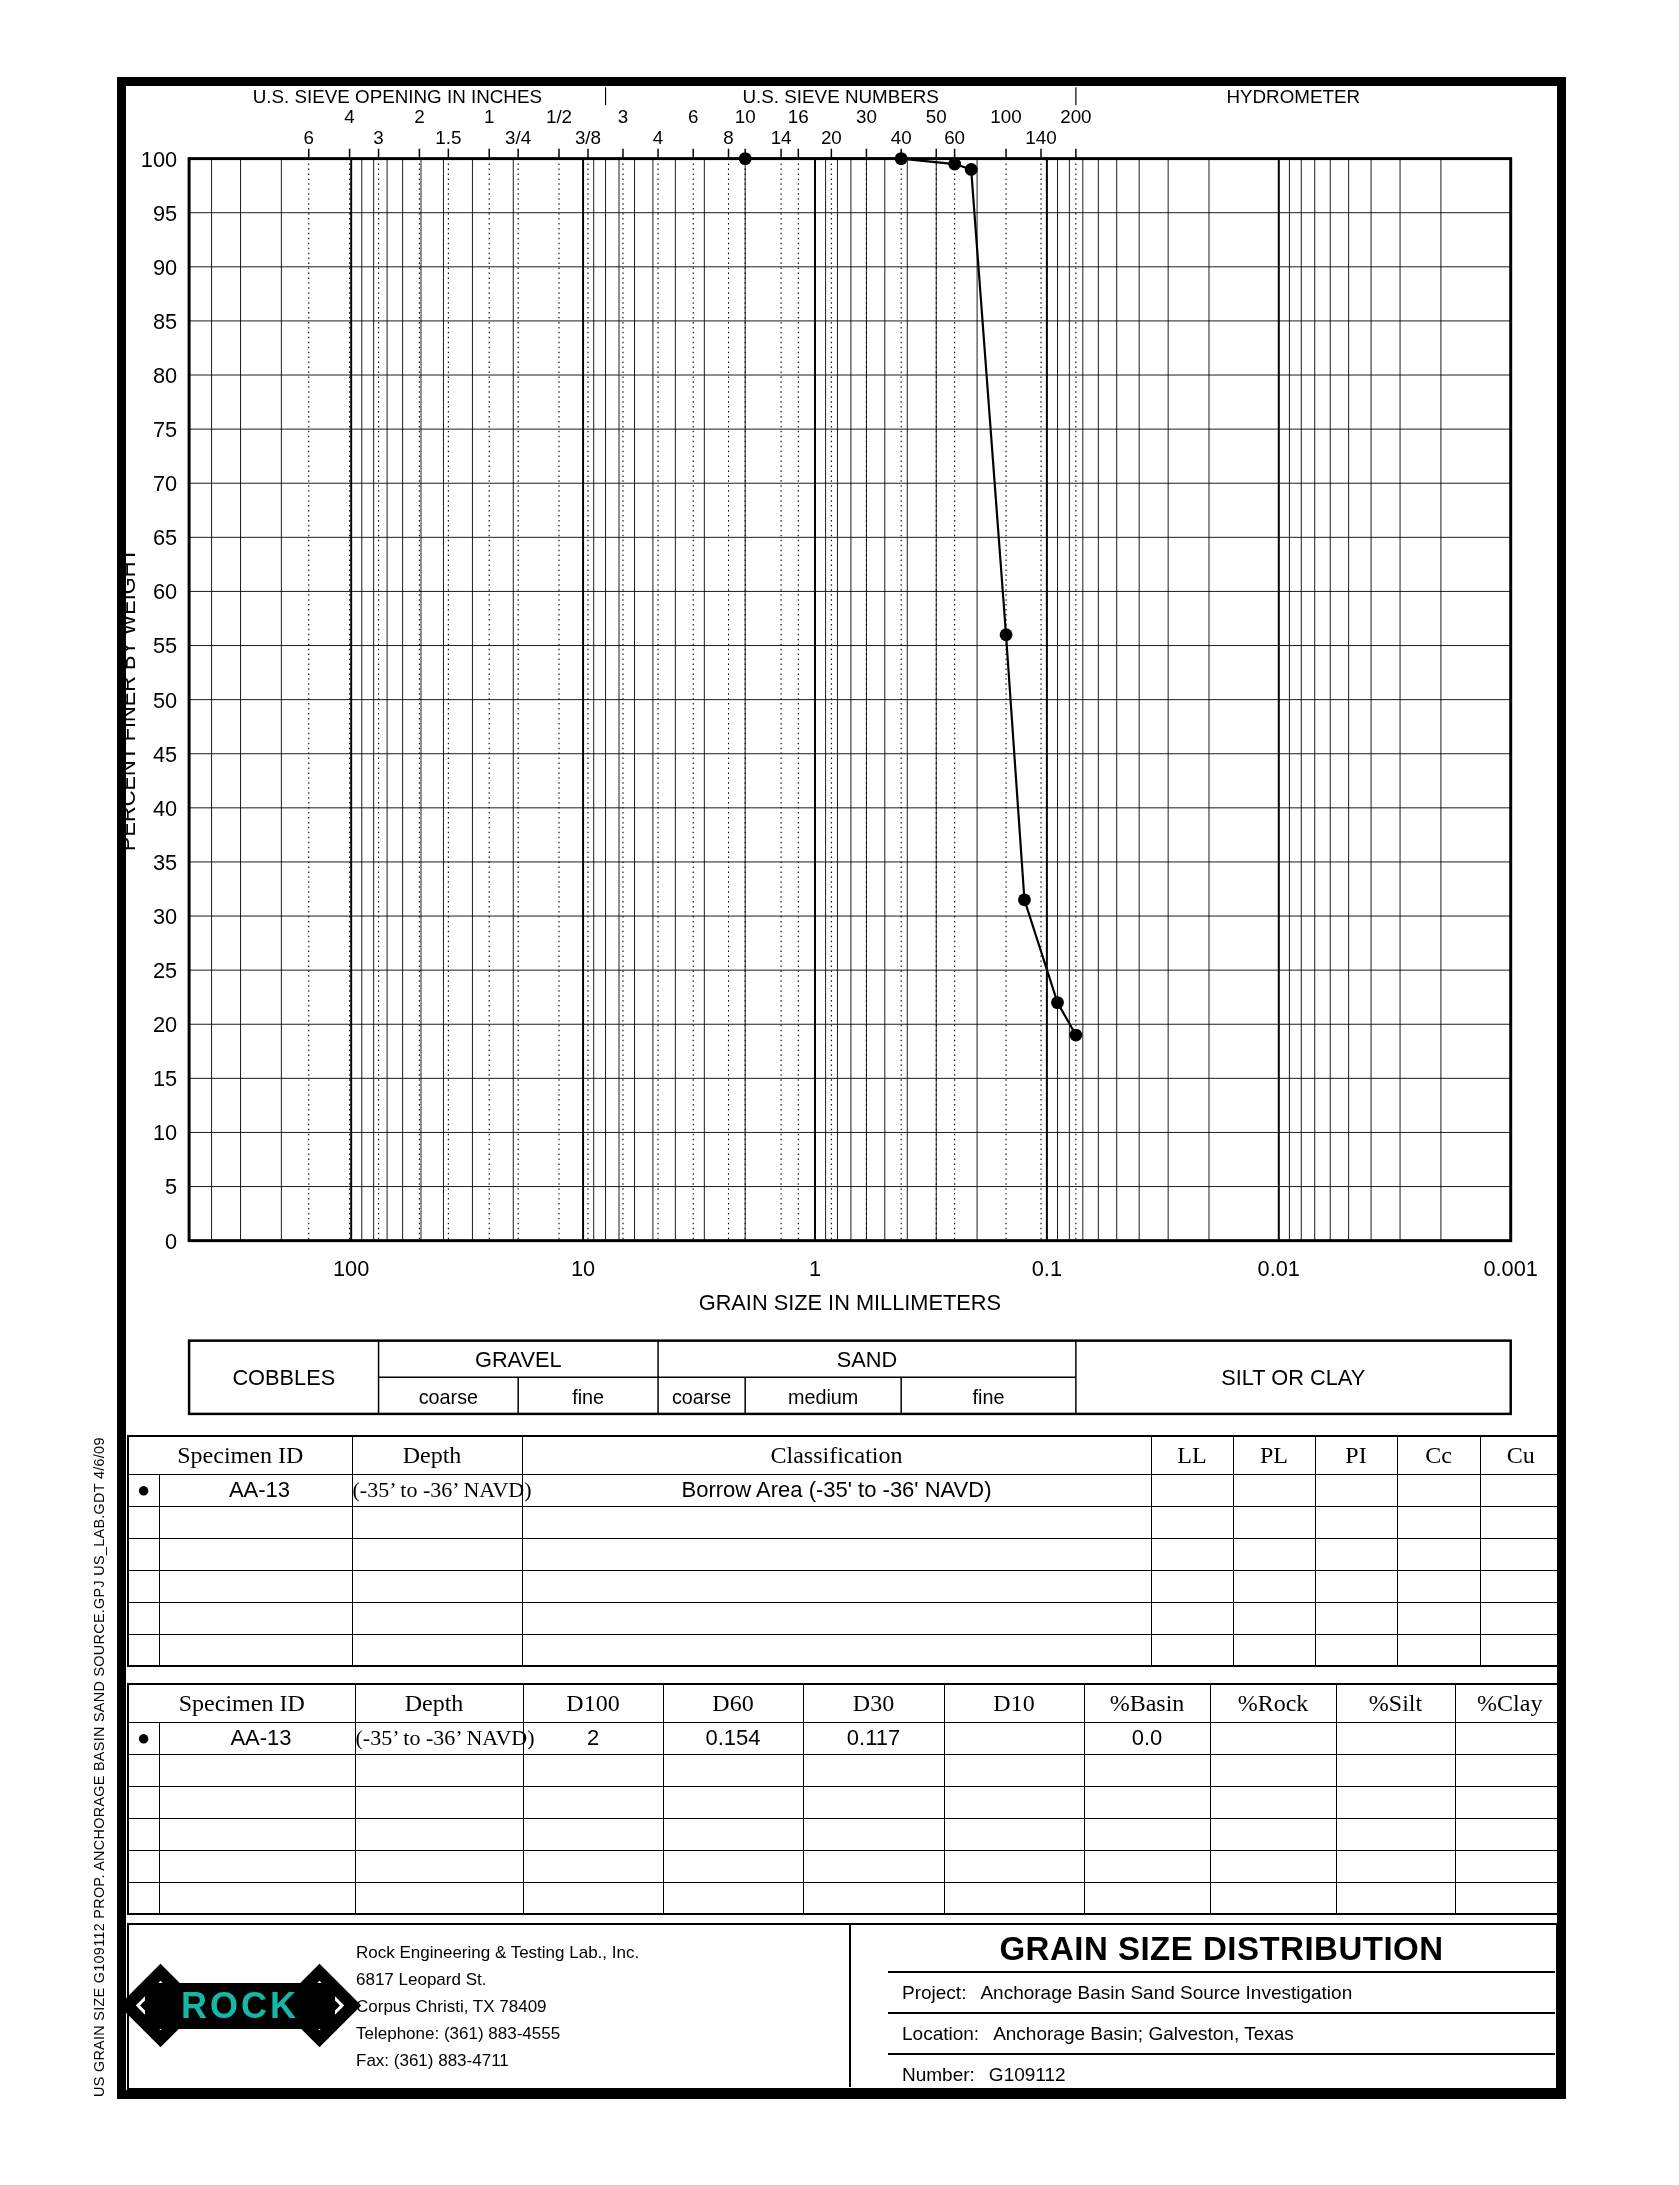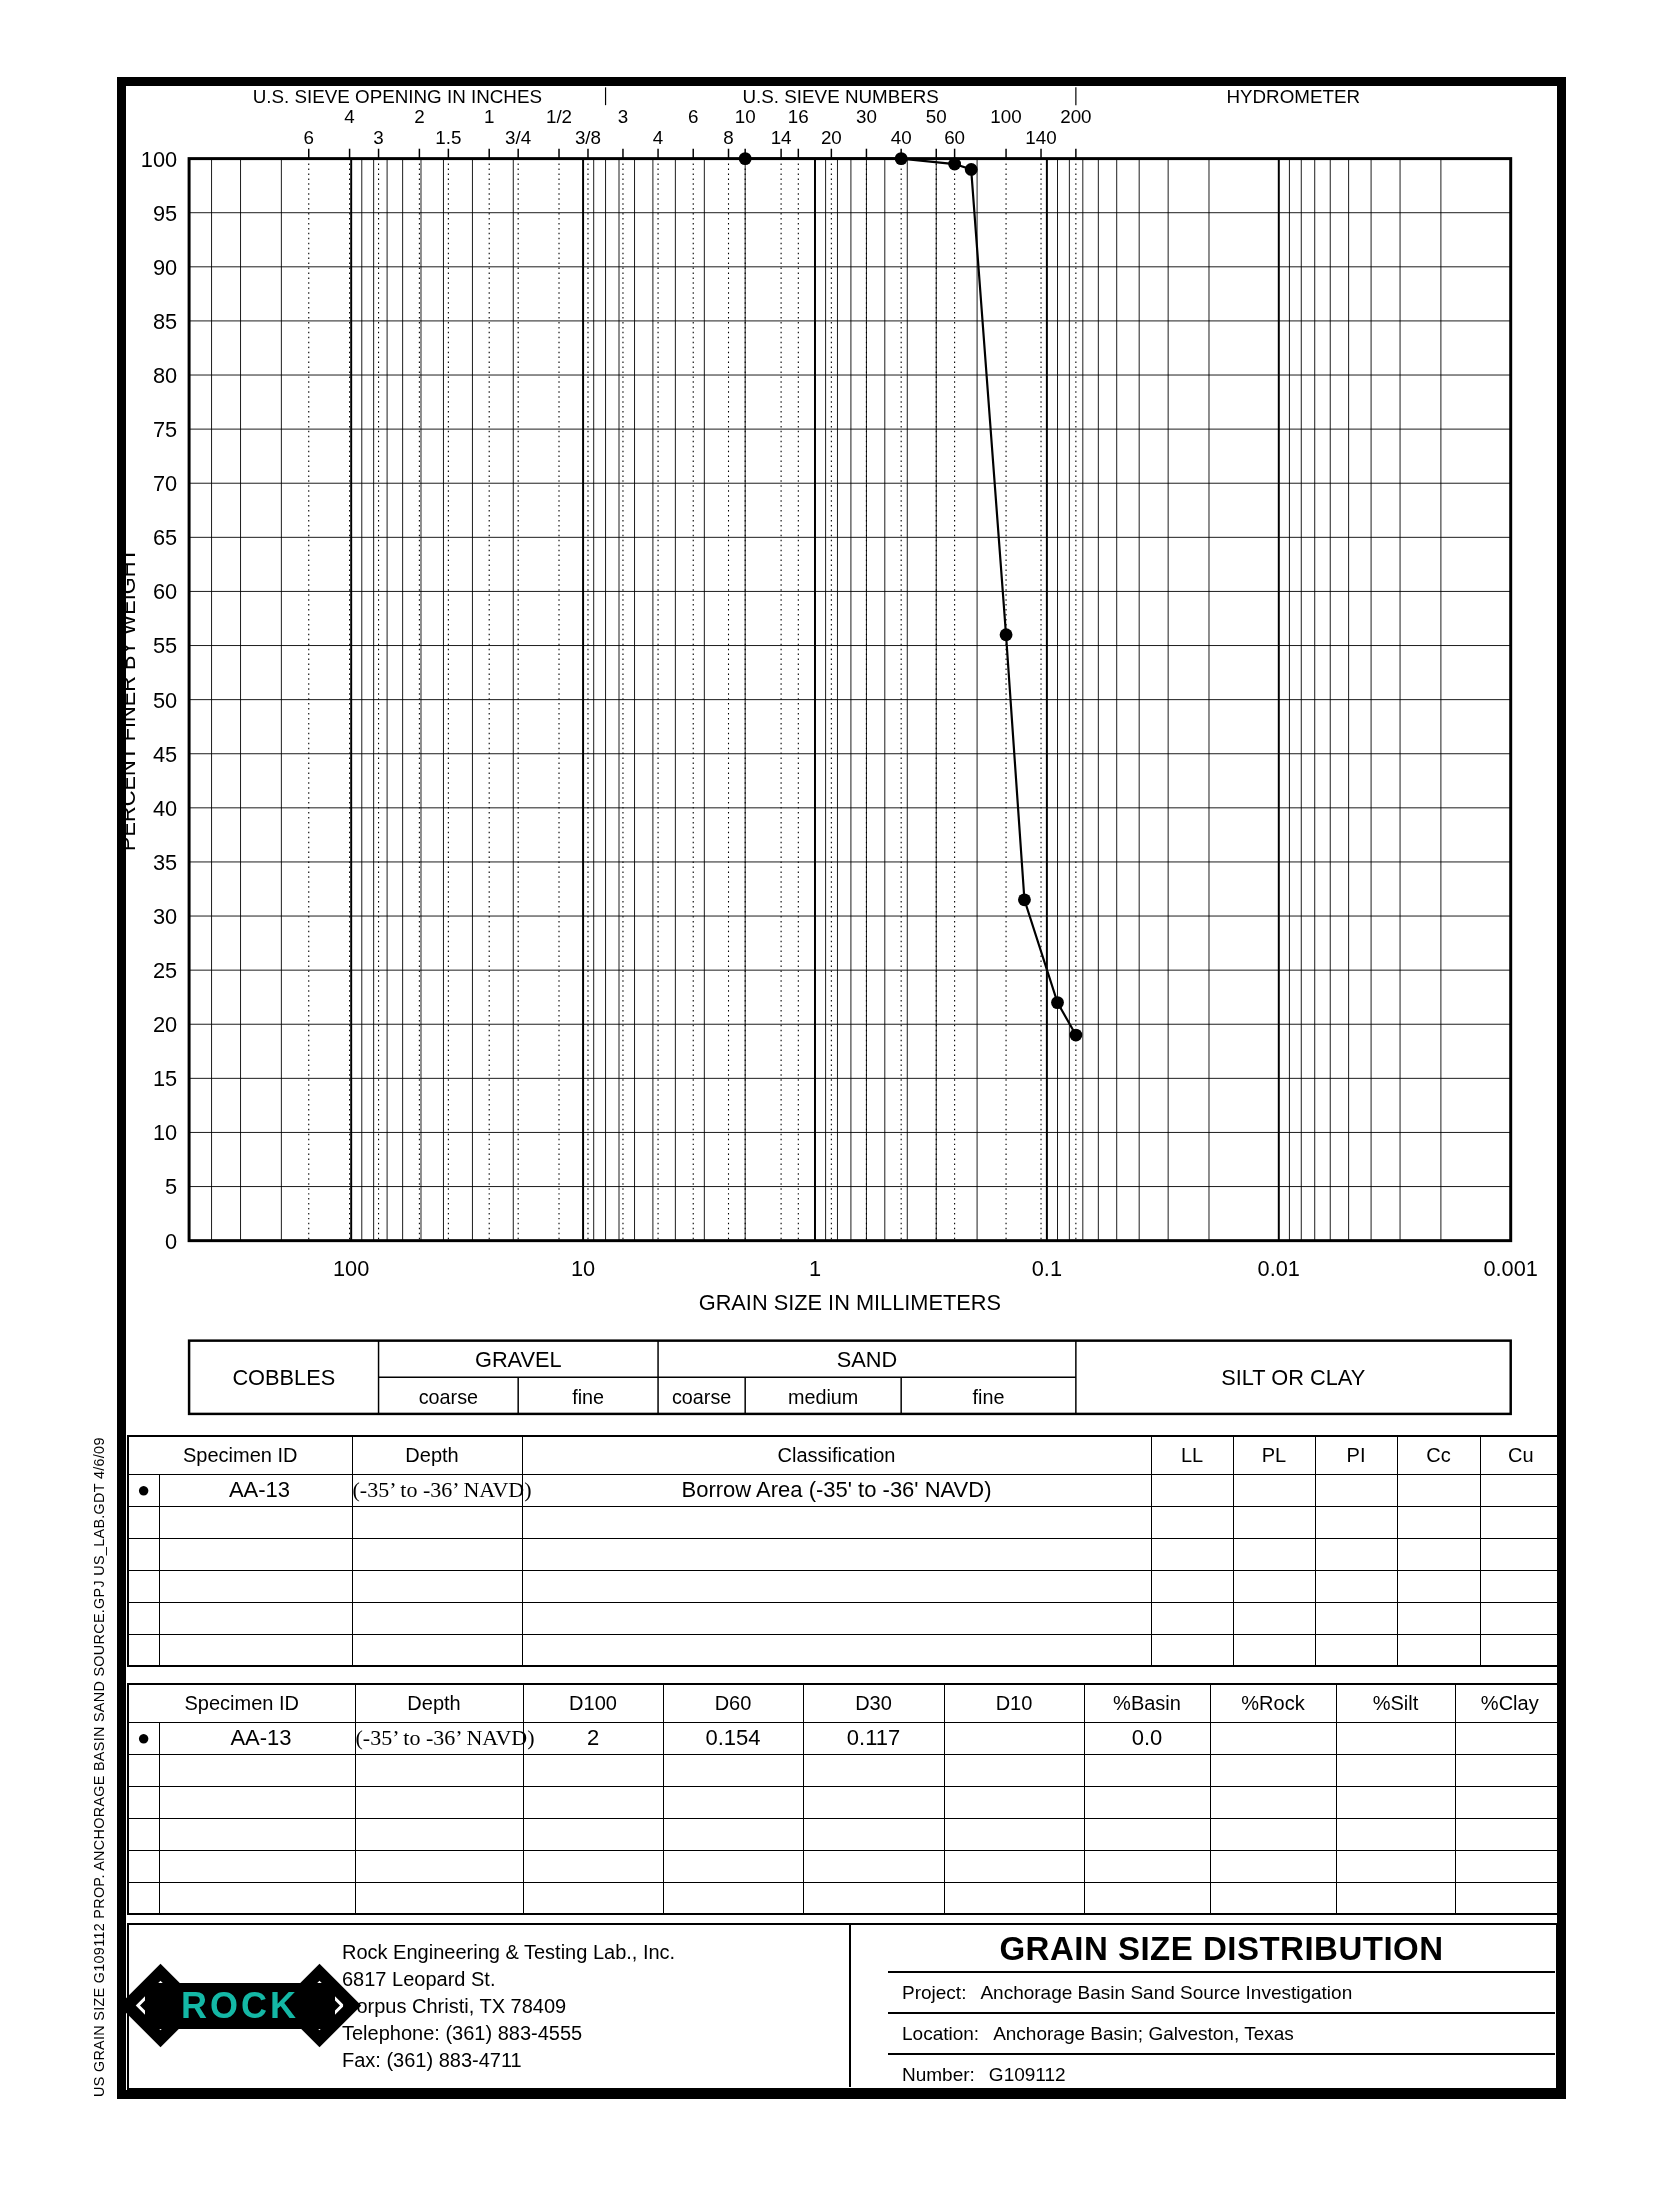--- a/index.html
+++ b/index.html
@@ -24,21 +24,21 @@
   table.datatable {
     position:absolute; border-collapse:collapse; table-layout:fixed;
     border:2.5px solid #000;
   }
   .datatable th, .datatable td {
     border:1.5px solid #000; font-size:22px; white-space:nowrap;
     text-align:center; vertical-align:middle; font-weight:normal;
   }
   .datatable thead tr { height:38px; }
   .datatable tbody tr { height:32px; }
-  .datatable thead th { font-size:20px; }
+  .datatable thead th { font-size:24px;font-family:Liberation Serif, serif; }
   .h-depth { text-align:right; padding-right:10px; }
   .c-spec { text-align:left; padding-left:8px; font-weight:bold; }
   .c-depth { text-align:right; padding-right:4px; font-family:"Liberation Serif", serif; font-size:19px; }
   .c-bold { font-weight:bold;margin-top:24px; }
   .c-marker { font-size:15px; }
 
   #classification-table { left:127px; top:1435px; width:1431px; }
   #gradation-table { left:127px; top:1683px; width:1431px; }
 
   #footer-box {
@@ -47,21 +47,21 @@
   }
   #logo-box { position:absolute; left:16px; top:8px; width:190px; height:145px; }
   .logo-bar {
     position:absolute; left:0; right:0; top:50px; height:46px; background:#000;
     color:#14b8a6; font-weight:bold; font-size:36px; letter-spacing:3px;
     text-align:center; line-height:46px;
   }
   .logo-diamond { position:absolute; width:59px; height:59px; background:#000; transform:rotate(45deg); top:43px; }
   .ld-left { left:-14px; } .ld-right { right:-14px; }
   .ld-inner { position:absolute; inset:12px; border:3px solid #fff; }
-  #company-info { position:absolute; left:213px; top:14px; font-size:20px; line-height:27px; }
+  #company-info { position:absolute; left:227px; top:14px; font-size:17px; line-height:27px; }
   #footer-right {
     position:absolute; left:720px; top:0; width:706px; height:162px;
     border-left:2px solid #000;
     padding-left:37px;
   }
   #footer-title { height:46px; line-height:48px; text-align:center; font-weight:bold; font-size:33px; letter-spacing:0.5px; }
   .footer-row { height:41px; line-height:39px; border-top:2px solid #000; padding-left:14px; font-size:19px; }
   .flabel { margin-right:14px; }
 </style>
 </head>

